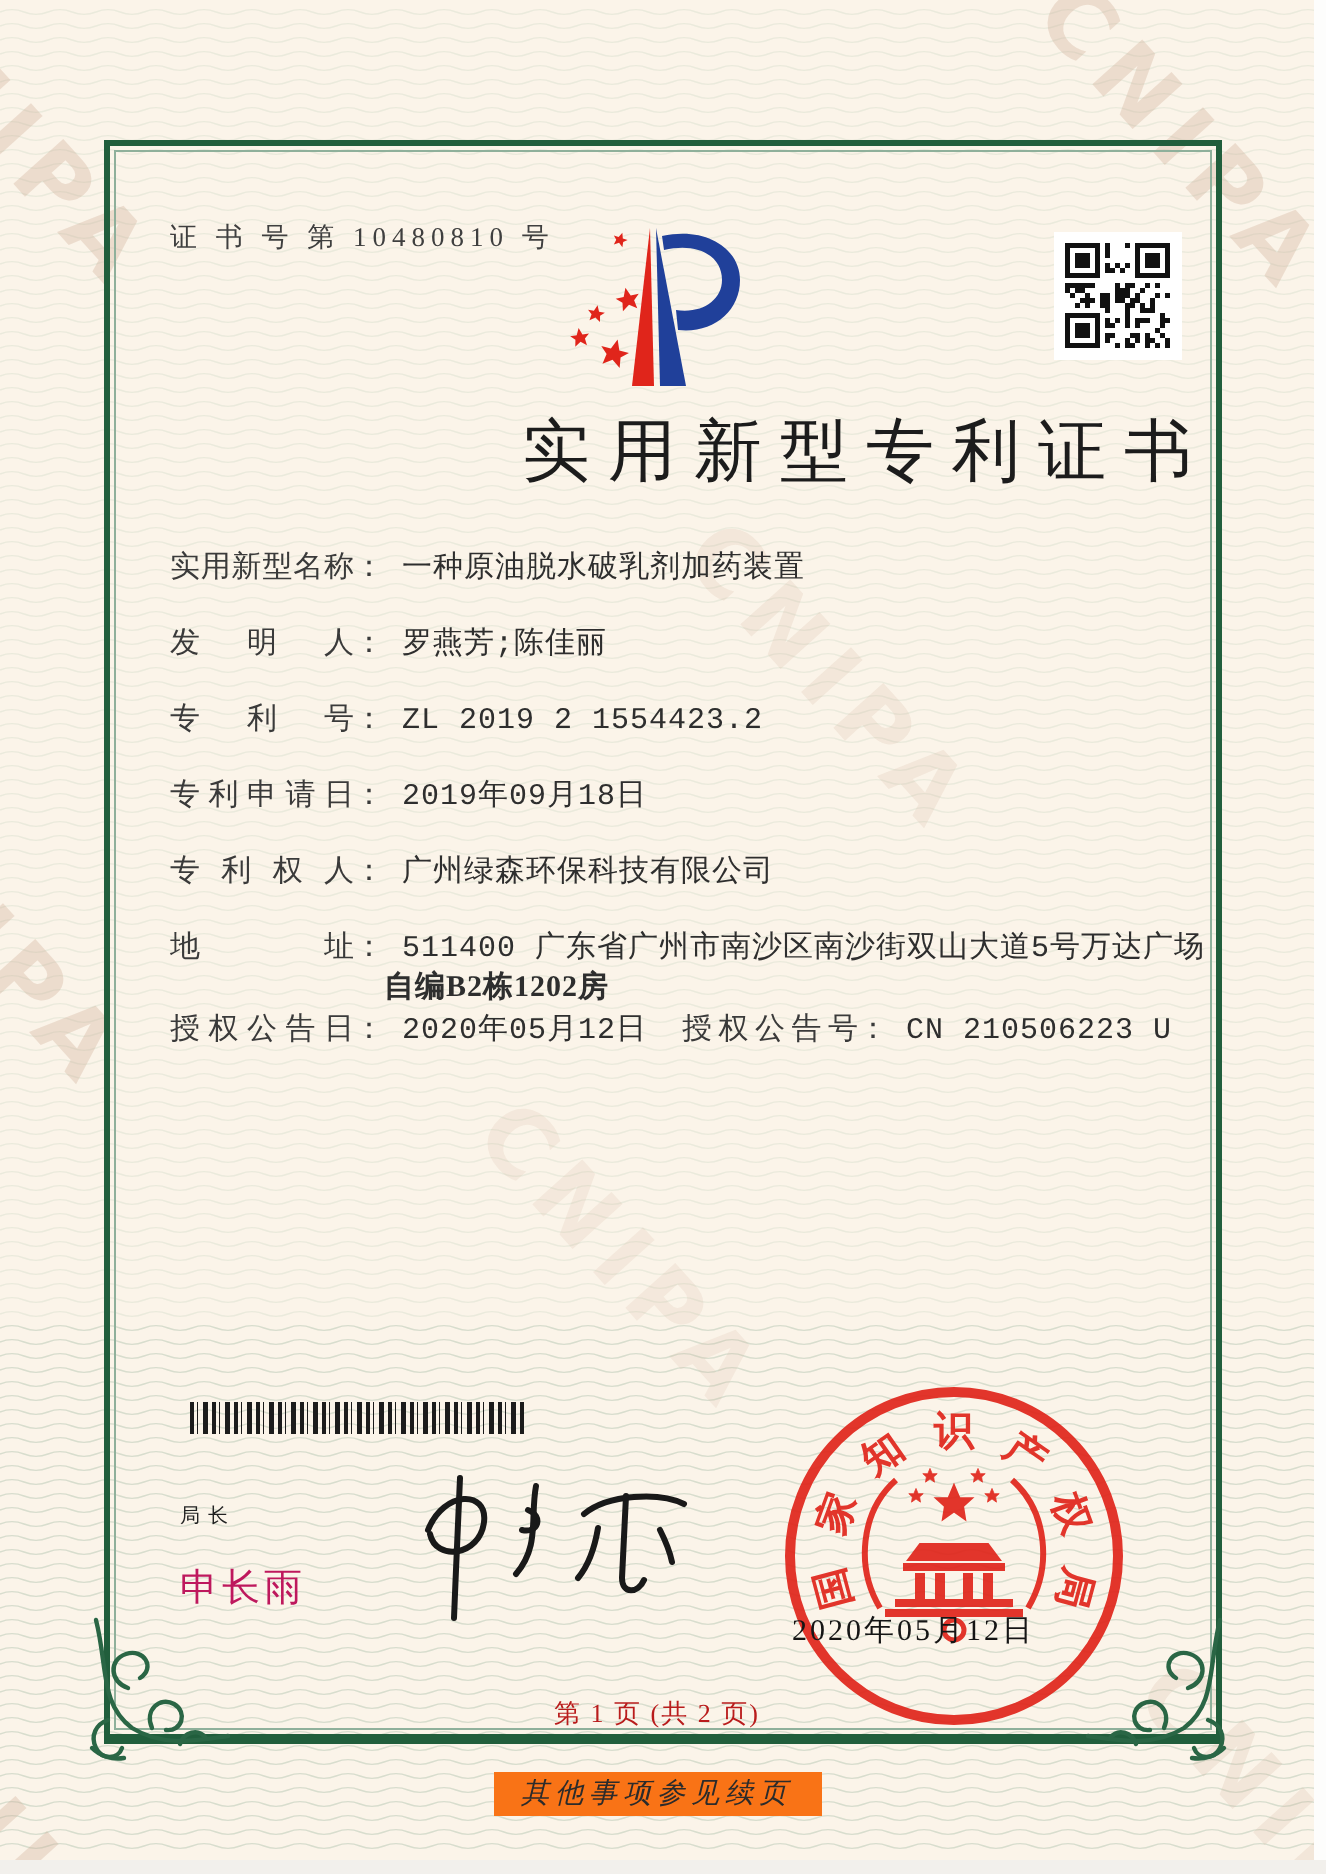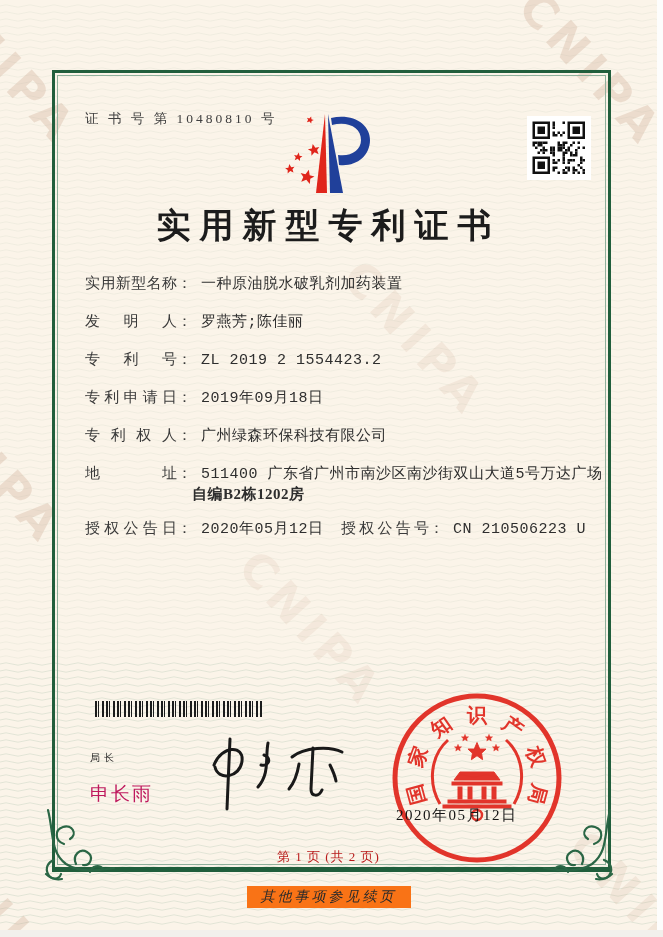--- a/index.html
+++ b/index.html
@@ -16,22 +16,22 @@
   .frame{position:absolute;left:52px;top:70px;width:553px;height:794px;
          border:3px solid #215e3c;border-bottom-width:5px;}
   .frame-inner{position:absolute;left:2px;top:2px;right:2px;bottom:2px;
          border:1px solid #8fb09b;}
 
   .certno{position:absolute;left:85px;top:110px;font-size:13.5px;color:#3f3f3f;letter-spacing:3px;}
 
   .logo{position:absolute;left:281px;top:109px;}
   .qr{position:absolute;left:527px;top:116px;width:58px;height:58px;background:#fff;padding:3px;}
 
-  .title{position:absolute;left:52px;top:203px;width:553px;text-align:center;
-         font-size:34px;font-weight:bold;color:#1c1c1c;letter-spacing:9px;}
+  .title{position:absolute;left:52px;top:203px;width:553px;text-align:right;
+         font-size:34px;font-weight:normal;color:#1c1c1c;letter-spacing:9px;}
 
   .fields{position:absolute;left:85px;top:276px;width:480px;font-size:15px;color:#333;}
   .frow{position:relative;margin-bottom:21px;line-height:17px;white-space:nowrap;font-family:Liberation Mono, monospace;}
   .flabel{display:inline-block;width:92px;text-align:justify;text-align-last:justify;
           vertical-align:top;color:#3a3a3a;}
   .fcolon{display:inline-block;vertical-align:top;color:#3a3a3a;}
   .fval{display:inline-block;vertical-align:top;color:#2e2e2e;letter-spacing:0.5px;}
   .addr2{margin-left:107px;margin-top:3px;line-height:17px;letter-spacing:0.5px;color:#2e2e2e;font-weight:bold;}
   .grant-no{position:absolute;left:256px;top:0;white-space:nowrap;}
 
@@ -358,21 +358,21 @@
     </div>
     <div class="frow">
       <span class="flabel">专利权人</span><span class="fcolon">：</span>
       <span class="fval">广州绿森环保科技有限公司</span>
     </div>
     <div class="frow" style="margin-bottom:3px;">
       <span class="flabel">地址</span><span class="fcolon">：</span>
       <span class="fval">511400 广东省广州市南沙区南沙街双山大道5号万达广场</span>
     </div>
     <div class="addr2">自编B2栋1202房</div>
-    <div class="frow" style="margin-top:18px;">
+    <div class="frow" style="margin-top:4px;">
       <span class="flabel">授权公告日</span><span class="fcolon">：</span>
       <span class="fval">2020年05月12日</span>
       <span class="grant-no">
         <span class="flabel" style="width:88px;">授权公告号</span><span class="fcolon">：</span>
         <span class="fval">CN 210506223 U</span>
       </span>
     </div>
   </div>
 
 

